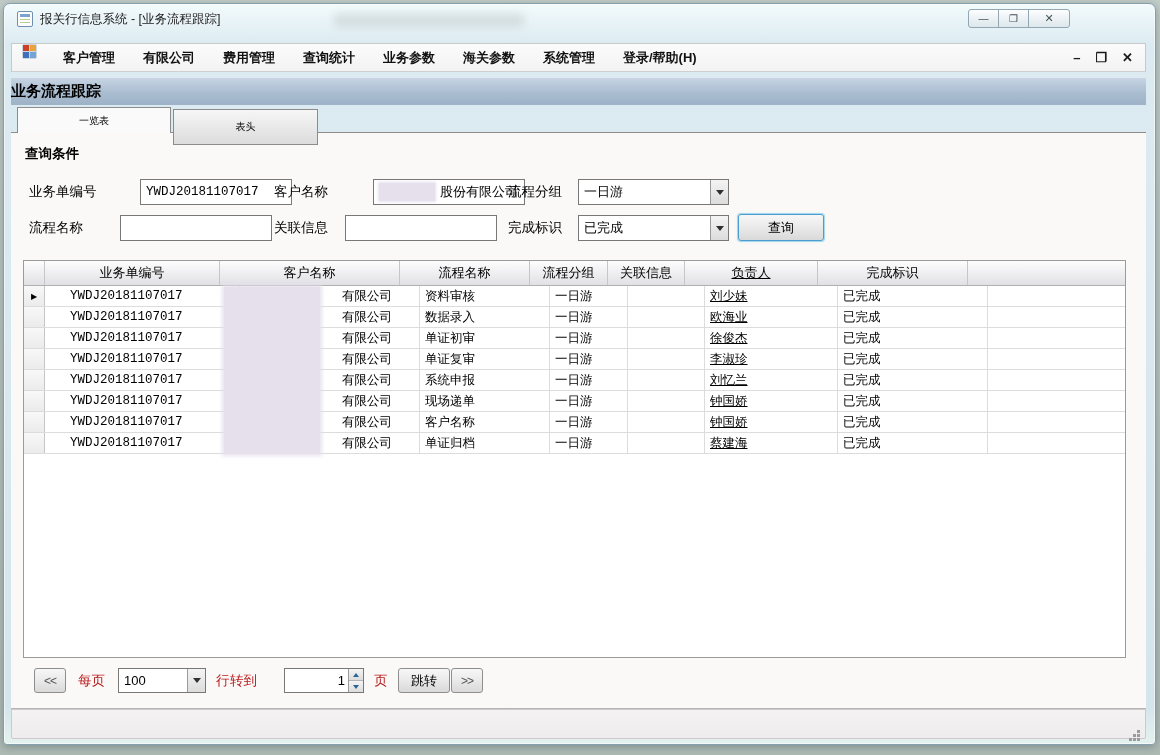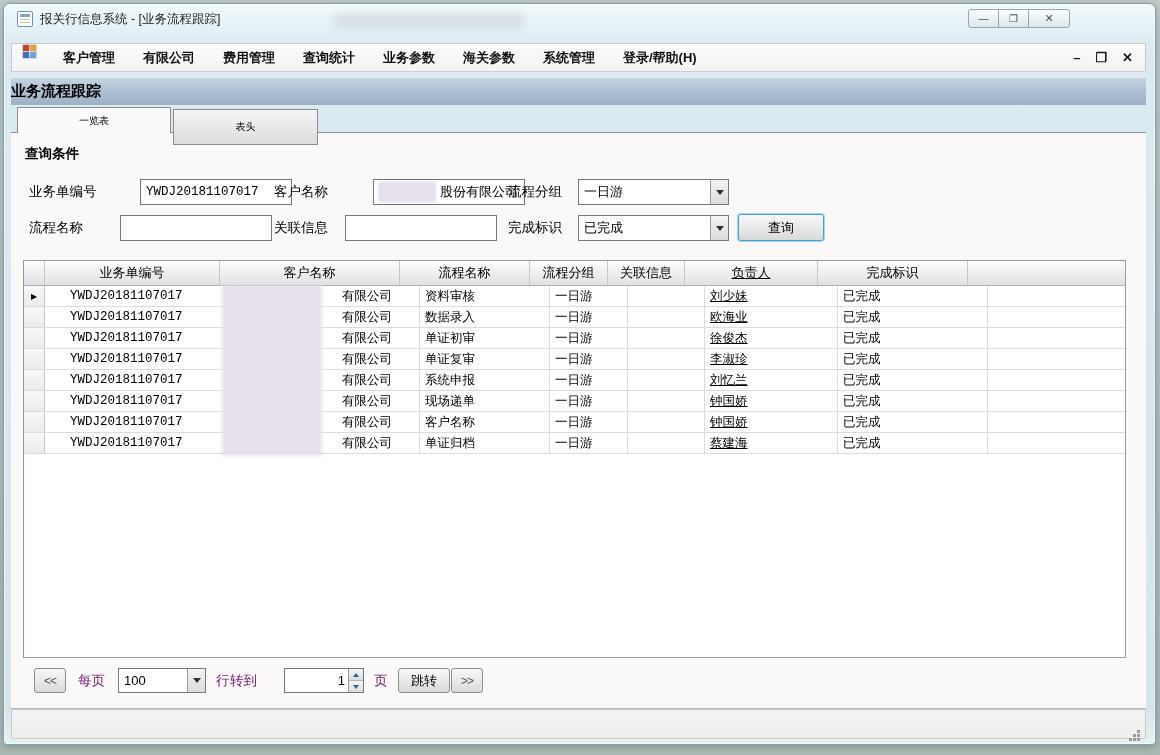--- a/index.html
+++ b/index.html
@@ -137,21 +137,21 @@
     border-right:1px solid #c6c6ca; display:flex; align-items:center; justify-content:center;
     font-size:8px; color:#000; }
   .cell{ border-right:1px solid #dcdcdc; font-size:12.5px; color:#000;
     display:flex; align-items:center; padding:0 5px; white-space:nowrap; overflow:hidden; }
   .cell.c-customer{ padding-left:102px; }
   .redact-strip{ position:absolute; left:200px; top:26px; width:96px; height:167px;
     background:#e6e0ed; box-shadow:0 0 4px 2px rgba(230,224,237,.9); z-index:5; }
 
   
   .pager-item{ position:absolute; top:535px; height:25px; }
-  .pager-label{ font-size:13.5px; color:#701a75; line-height:25px; }
+  .pager-label{ font-size:13.5px; color:#b91c1c; line-height:25px; }
   .pg-btn{ width:32px; height:25px; font-size:12px; color:#555; letter-spacing:-1px; }
   .spinner{ position:absolute; left:273px; width:80px; height:25px; background:#fff;
     border:1px solid #787878; display:flex; }
   .spin-val{ flex:1; display:flex; align-items:center; justify-content:flex-end;
     padding-right:3px; font-size:13px; }
   .spin-btns{ width:15px; display:flex; flex-direction:column; border-left:1px solid #9a9a9a; }
   .spin-up,.spin-down{ flex:1; background:linear-gradient(180deg,#f4f4f4,#dcdcdc);
     display:flex; align-items:center; justify-content:center; }
   .spin-up{ border-bottom:1px solid #b5b5b5; }
   .tri-up-s{ width:0;height:0;border-left:3px solid transparent;border-right:3px solid transparent;border-bottom:4px solid #2a6496; }

